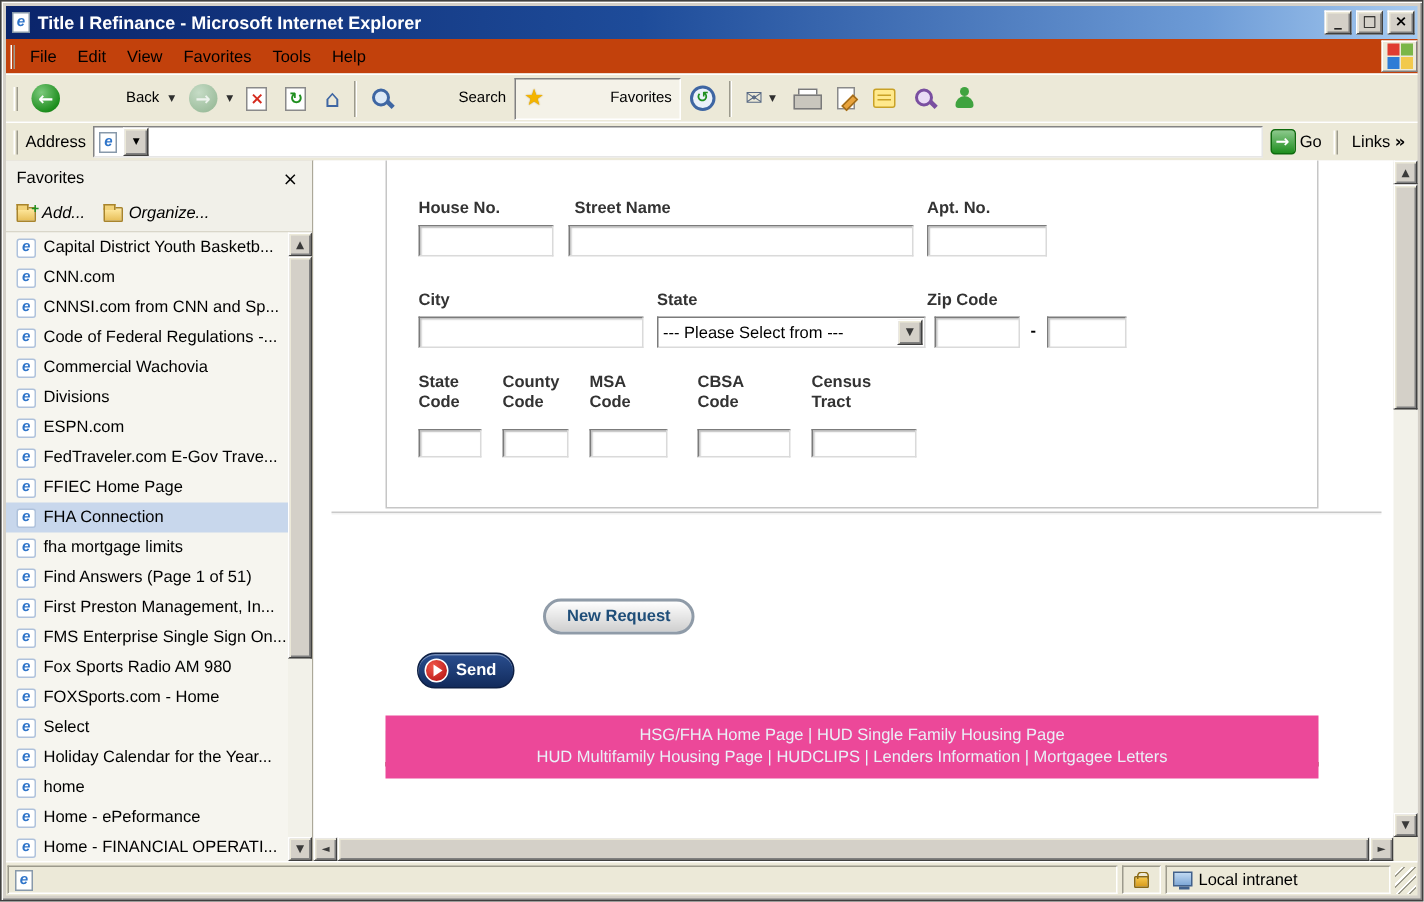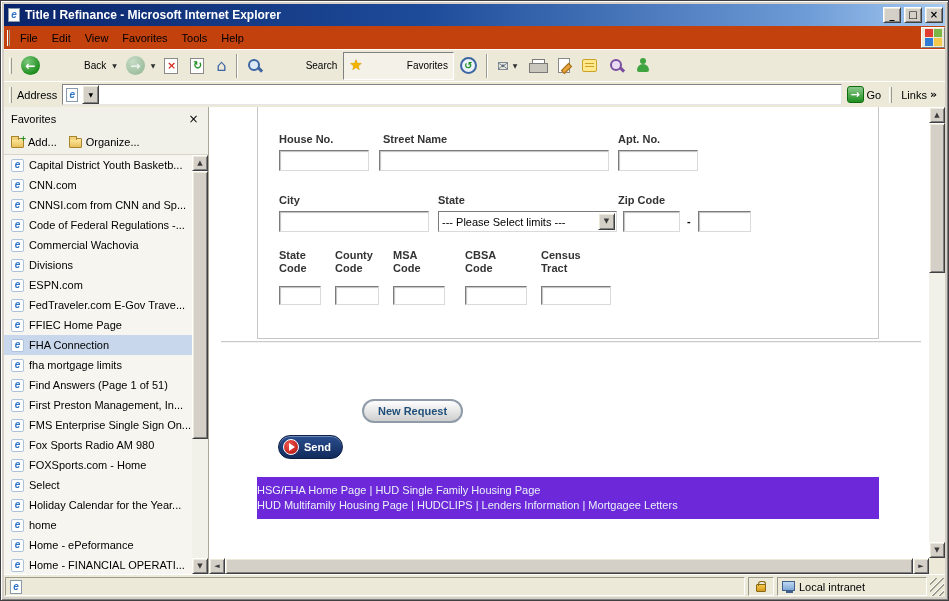--- a/index.html
+++ b/index.html
@@ -74,21 +74,21 @@
          display:flex;align-items:center;justify-content:center;font-weight:bold;font-size:11px;border:1px solid #0E6B0E;}
   .links-btn{display:flex;align-items:center;gap:3px;padding:0 6px;}
   .chev{font-weight:bold;}
   
   .main{flex:1;display:flex;min-height:0;}
   .fav-panel{flex:0 0 205px;display:flex;flex-direction:column;background:#F1F0E9;border-right:1px solid #ACA899;}
   .fav-header{flex:0 0 23px;display:flex;align-items:center;padding:0 7px;}
   .fav-title{flex:1;}
   .fav-close{width:15px;height:15px;display:flex;align-items:center;justify-content:center;font-size:12px;}
   .fav-btns{flex:0 0 25px;display:flex;align-items:center;gap:12px;padding:0 7px;border-bottom:1px solid #D9D6C9;}
-  .fav-btn{display:flex;align-items:flex-start;gap:4px;}
+  .fav-btn{display:flex;align-items:flex-start;gap:4px;font-style:italic;}
   .folder{width:13px;height:10px;background:linear-gradient(#FFE9A0,#E8C05A);border:1px solid #A8842C;position:relative;margin-top:2px;border-radius:1px;}
   .folder::before{content:"";position:absolute;left:-1px;top:-3px;width:6px;height:3px;background:#F2D278;border:1px solid #A8842C;border-bottom:none;}
   .folder.plus::after{content:"+";position:absolute;right:-3px;top:-5px;color:#1F8F1F;font-weight:bold;font-size:9px;}
   .fav-list-wrap{flex:1;position:relative;background:#F6F5EF;min-height:0;}
   .fav-list{position:absolute;left:0;top:0;right:16px;bottom:0;overflow:hidden;}
   .fav-item{height:20px;display:flex;align-items:center;gap:5px;padding-left:7px;white-space:nowrap;overflow:hidden;}
   .fav-item.selected{background:#C8D7EC;}
   .e-ic{flex:0 0 13px;width:13px;height:13px;border-radius:2px;background:#fff;border:1px solid #AFC2DC;color:#2E74C9;
         font-weight:bold;font-style:italic;font-size:10px;display:flex;align-items:center;justify-content:center;line-height:1;}
   
@@ -120,21 +120,21 @@
   .send-btn{position:absolute;height:24px;display:flex;align-items:center;gap:5px;padding:0 11px 0 4px;border-radius:12px;
             background:linear-gradient(#2A4E8F,#122B5C);border:1px solid #0D1F44;color:#fff;font-weight:bold;
             box-shadow:inset 0 1px 0 rgba(255,255,255,.35);margin-top:36px;}
   .send-ic{width:16px;height:16px;border-radius:50%;background:radial-gradient(circle at 35% 30%,#F0564A,#B00E0E);
            display:flex;align-items:center;justify-content:center;border:1px solid #FFFFFF;}
   .send-tri{width:0;height:0;border-left:6px solid #fff;border-top:4px solid transparent;border-bottom:4px solid transparent;margin-left:2px;}
   .newreq-btn{position:absolute;height:24px;display:flex;align-items:center;justify-content:center;padding:0 14px;
               border-radius:12px;background:linear-gradient(#FEFEFE,#CFCFCF);border:2px solid #8F9BA8;color:#1F4E79;font-weight:bold;}
   .msg-bar{position:absolute;background:#E8E8E8;border-bottom:3px solid #8B1C24;display:flex;align-items:center;justify-content:center;margin-top:42px;}
   .msg-bar span{color:#C00000;font-weight:bold;font-size:12px;}
-  .footer{position:absolute;background:#6d28d9;color:#EAF0F8;padding-top:6px;}
+  .footer{position:absolute;background:#ec4899;color:#EAF0F8;text-align:center;padding-top:6px;}
   .f-line{line-height:15px;font-size:11px;}
   
   .statusbar{flex:0 0 23px;display:flex;align-items:center;gap:3px;background:#ECE9D8;border-top:1px solid #FFFFFF;padding:2px 1px 1px;}
   .pane{height:19px;border:1px solid;border-color:#9C9A8C #FFFFFF #FFFFFF #9C9A8C;display:flex;align-items:center;gap:4px;padding:0 4px;}
   .pane.p1{flex:1;} .pane.p2{flex:0 0 26px;justify-content:center;} .pane.p3{flex:0 0 150px;}
   .lock{width:10px;height:8px;background:linear-gradient(#F7C84B,#D69B1E);border:1px solid #8A6914;border-radius:1px;position:relative;margin-top:3px;}
   .lock::before{content:"";position:absolute;left:1px;top:-4px;width:6px;height:4px;border:1px solid #8A6914;border-bottom:none;border-radius:3px 3px 0 0;}
   .zone-ic{width:13px;height:10px;background:linear-gradient(#BFD8F2,#7FA8D6);border:1px solid #41618C;position:relative;margin-bottom:2px;}
   .zone-ic::after{content:"";position:absolute;left:3px;bottom:-3px;width:7px;height:2px;background:#41618C;}
   .grip-corner{width:14px;height:18px;background:repeating-linear-gradient(135deg,transparent 0 3px,#FFFFFF 3px 4px,#9C9A8C 4px 5px);}
@@ -377,21 +377,21 @@
         <span class="flabel" style="left:409px;top:26px;">Apt. No.</span>
         <input class="tin" style="left: 70px; top: 43px; width: 90px;" value="">
         <input class="tin" style="left: 170px; top: 43px; width: 230px;" value="">
         <input class="tin" style="left: 409px; top: 43px; width: 80px;" value="">
 
         <span class="flabel" style="left:70px;top:87px;">City</span>
         <span class="flabel" style="left:229px;top:87px;">State</span>
         <span class="flabel" style="left:409px;top:87px;">Zip Code</span>
         <input class="tin" style="left: 70px; top: 104px; width: 150px;" value="">
         <div class="combo" style="left:229px;top:104px;width:179px;">
-          <span class="combo-text">--- Please Select limits ---</span>
+          <span class="combo-text">--- Please Select from ---</span>
           <span class="combo-btn b3">
               <span class="ag g">▼</span>
             </span>
         </div>
         <input class="tin" style="left: 414px; top: 104px; width: 57px;" value="">
         <span class="zip-dash" style="left:478px;top:108px;">-</span>
         <input class="tin" style="left: 489px; top: 104px; width: 53px;" value="">
 
         <span class="flabel wrap" style="left:70px;top:142px;">State Code</span>
         <span class="flabel wrap" style="left:126px;top:142px;">County Code</span>

